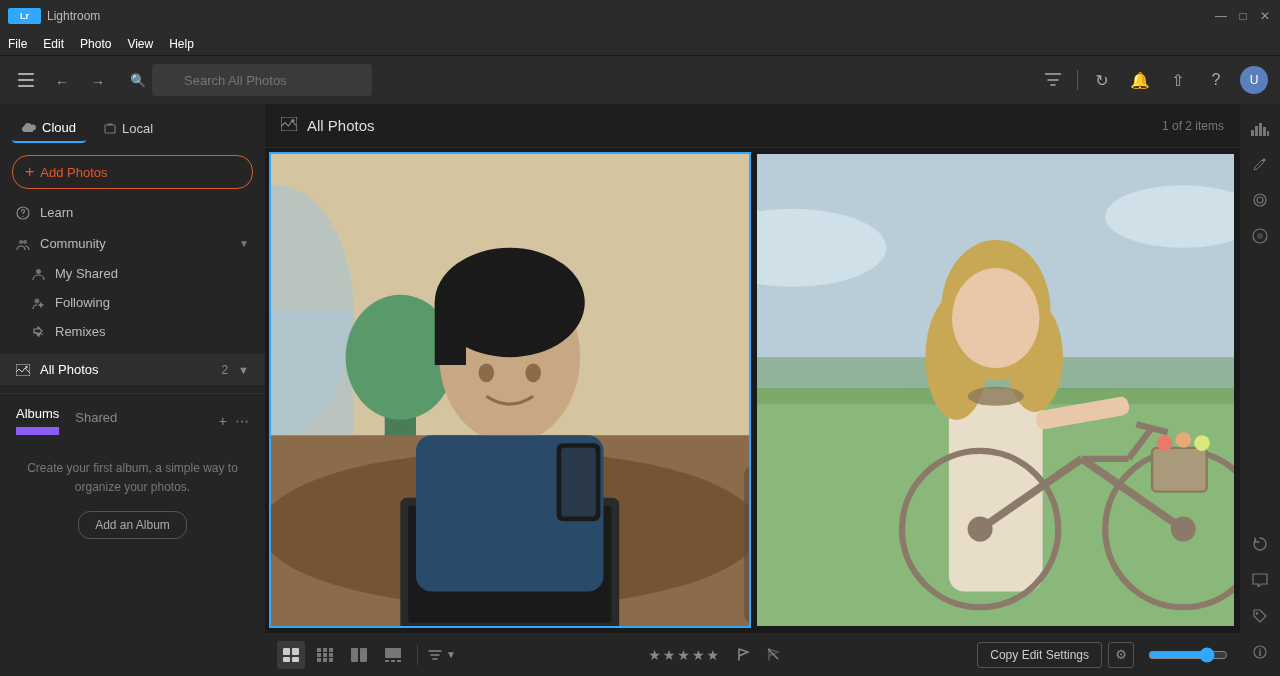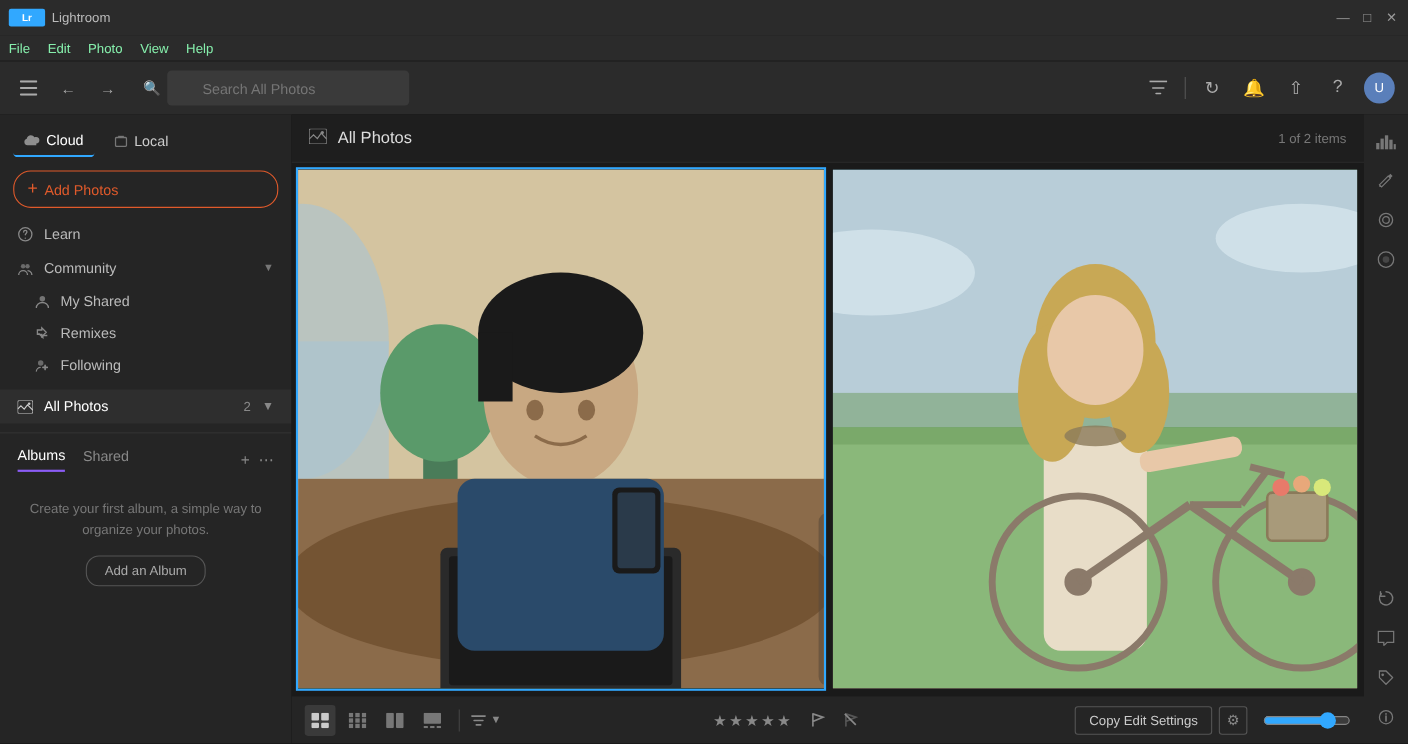--- a/index.html
+++ b/index.html
@@ -66,21 +66,21 @@
       background: #2b2b2b;
       display: flex;
       align-items: center;
       padding: 0 8px;
       gap: 16px;
       flex-shrink: 0;
       border-bottom: 1px solid #1a1a1a;
     }
     .menubar-item {
       font-size: 12px;
-      color: #86efac;
+      color: #ffffff;
       cursor: pointer;
     }
 
     
     .toolbar {
       height: 48px;
       background: #2b2b2b;
       display: flex;
       align-items: center;
       padding: 0 12px;
@@ -289,21 +289,21 @@
       margin-top: 8px;
     }
     .albums-tab {
       font-size: 13px;
       color: #888;
       cursor: pointer;
       padding-bottom: 6px;
     }
     .albums-tab.active {
       color: #fff;
-      border-bottom: 2px solid #8b5cf6;
+      border-bottom: 8px solid #8b5cf6;
     }
     .albums-actions {
       margin-left: auto;
       display: flex;
       gap: 8px;
     }
     .albums-action-btn {
       background: none;
       border: none;
       color: #888;
@@ -632,33 +632,33 @@
 
     <div class="community-children">
       <div class="community-child-item">
         <svg width="13" height="13" viewBox="0 0 13 13" fill="#888">
             <circle cx="6.5" cy="4.5" r="2.5" fill="#888" opacity="0.8"></circle>
             <path d="M1 13c0-3 2.5-5 5.5-5s5.5 2 5.5 5" stroke="#888" stroke-width="1.2" fill="none"></path>
           </svg>
         <span>My Shared</span>
       </div>
       <div class="community-child-item">
-        <svg width="13" height="13" viewBox="0 0 13 13" fill="none">
-            <path d="M2 4h4V2l4 4-4 4v-2H2V4z" stroke="#888" stroke-width="1.2"></path>
-            <path d="M11 9H7v2L3 7" stroke="#888" stroke-width="1.2"></path>
-          </svg>
-        <span>Remixes</span>
-      </div>
-      <div class="community-child-item">
         <svg width="13" height="13" viewBox="0 0 13 13" fill="#888">
             <circle cx="5" cy="5" r="2.5" fill="#888" opacity="0.7"></circle>
             <path d="M1 13c0-2.2 1.8-4 4-4" stroke="#888" stroke-width="1.2" fill="none"></path>
             <path d="M9 7v4M7 9h4" stroke="#888" stroke-width="1.5" stroke-linecap="round"></path>
           </svg>
         <span>Following</span>
+      </div>
+      <div class="community-child-item">
+        <svg width="13" height="13" viewBox="0 0 13 13" fill="none">
+            <path d="M2 4h4V2l4 4-4 4v-2H2V4z" stroke="#888" stroke-width="1.2"></path>
+            <path d="M11 9H7v2L3 7" stroke="#888" stroke-width="1.2"></path>
+          </svg>
+        <span>Remixes</span>
       </div>
     </div>
 
     <div class="all-photos-row">
       <svg width="14" height="12" viewBox="0 0 14 12" fill="#ccc">
           <rect x="0" y="0" width="14" height="12" rx="1.5" fill="none" stroke="#ccc" stroke-width="1"></rect>
           <path d="M0 8l3-3 3 3 3-4 5 5" stroke="#ccc" stroke-width="1" fill="none"></path>
           <circle cx="10.5" cy="3" r="1.2" fill="#ccc"></circle>
         </svg>
       <span>All Photos</span>

